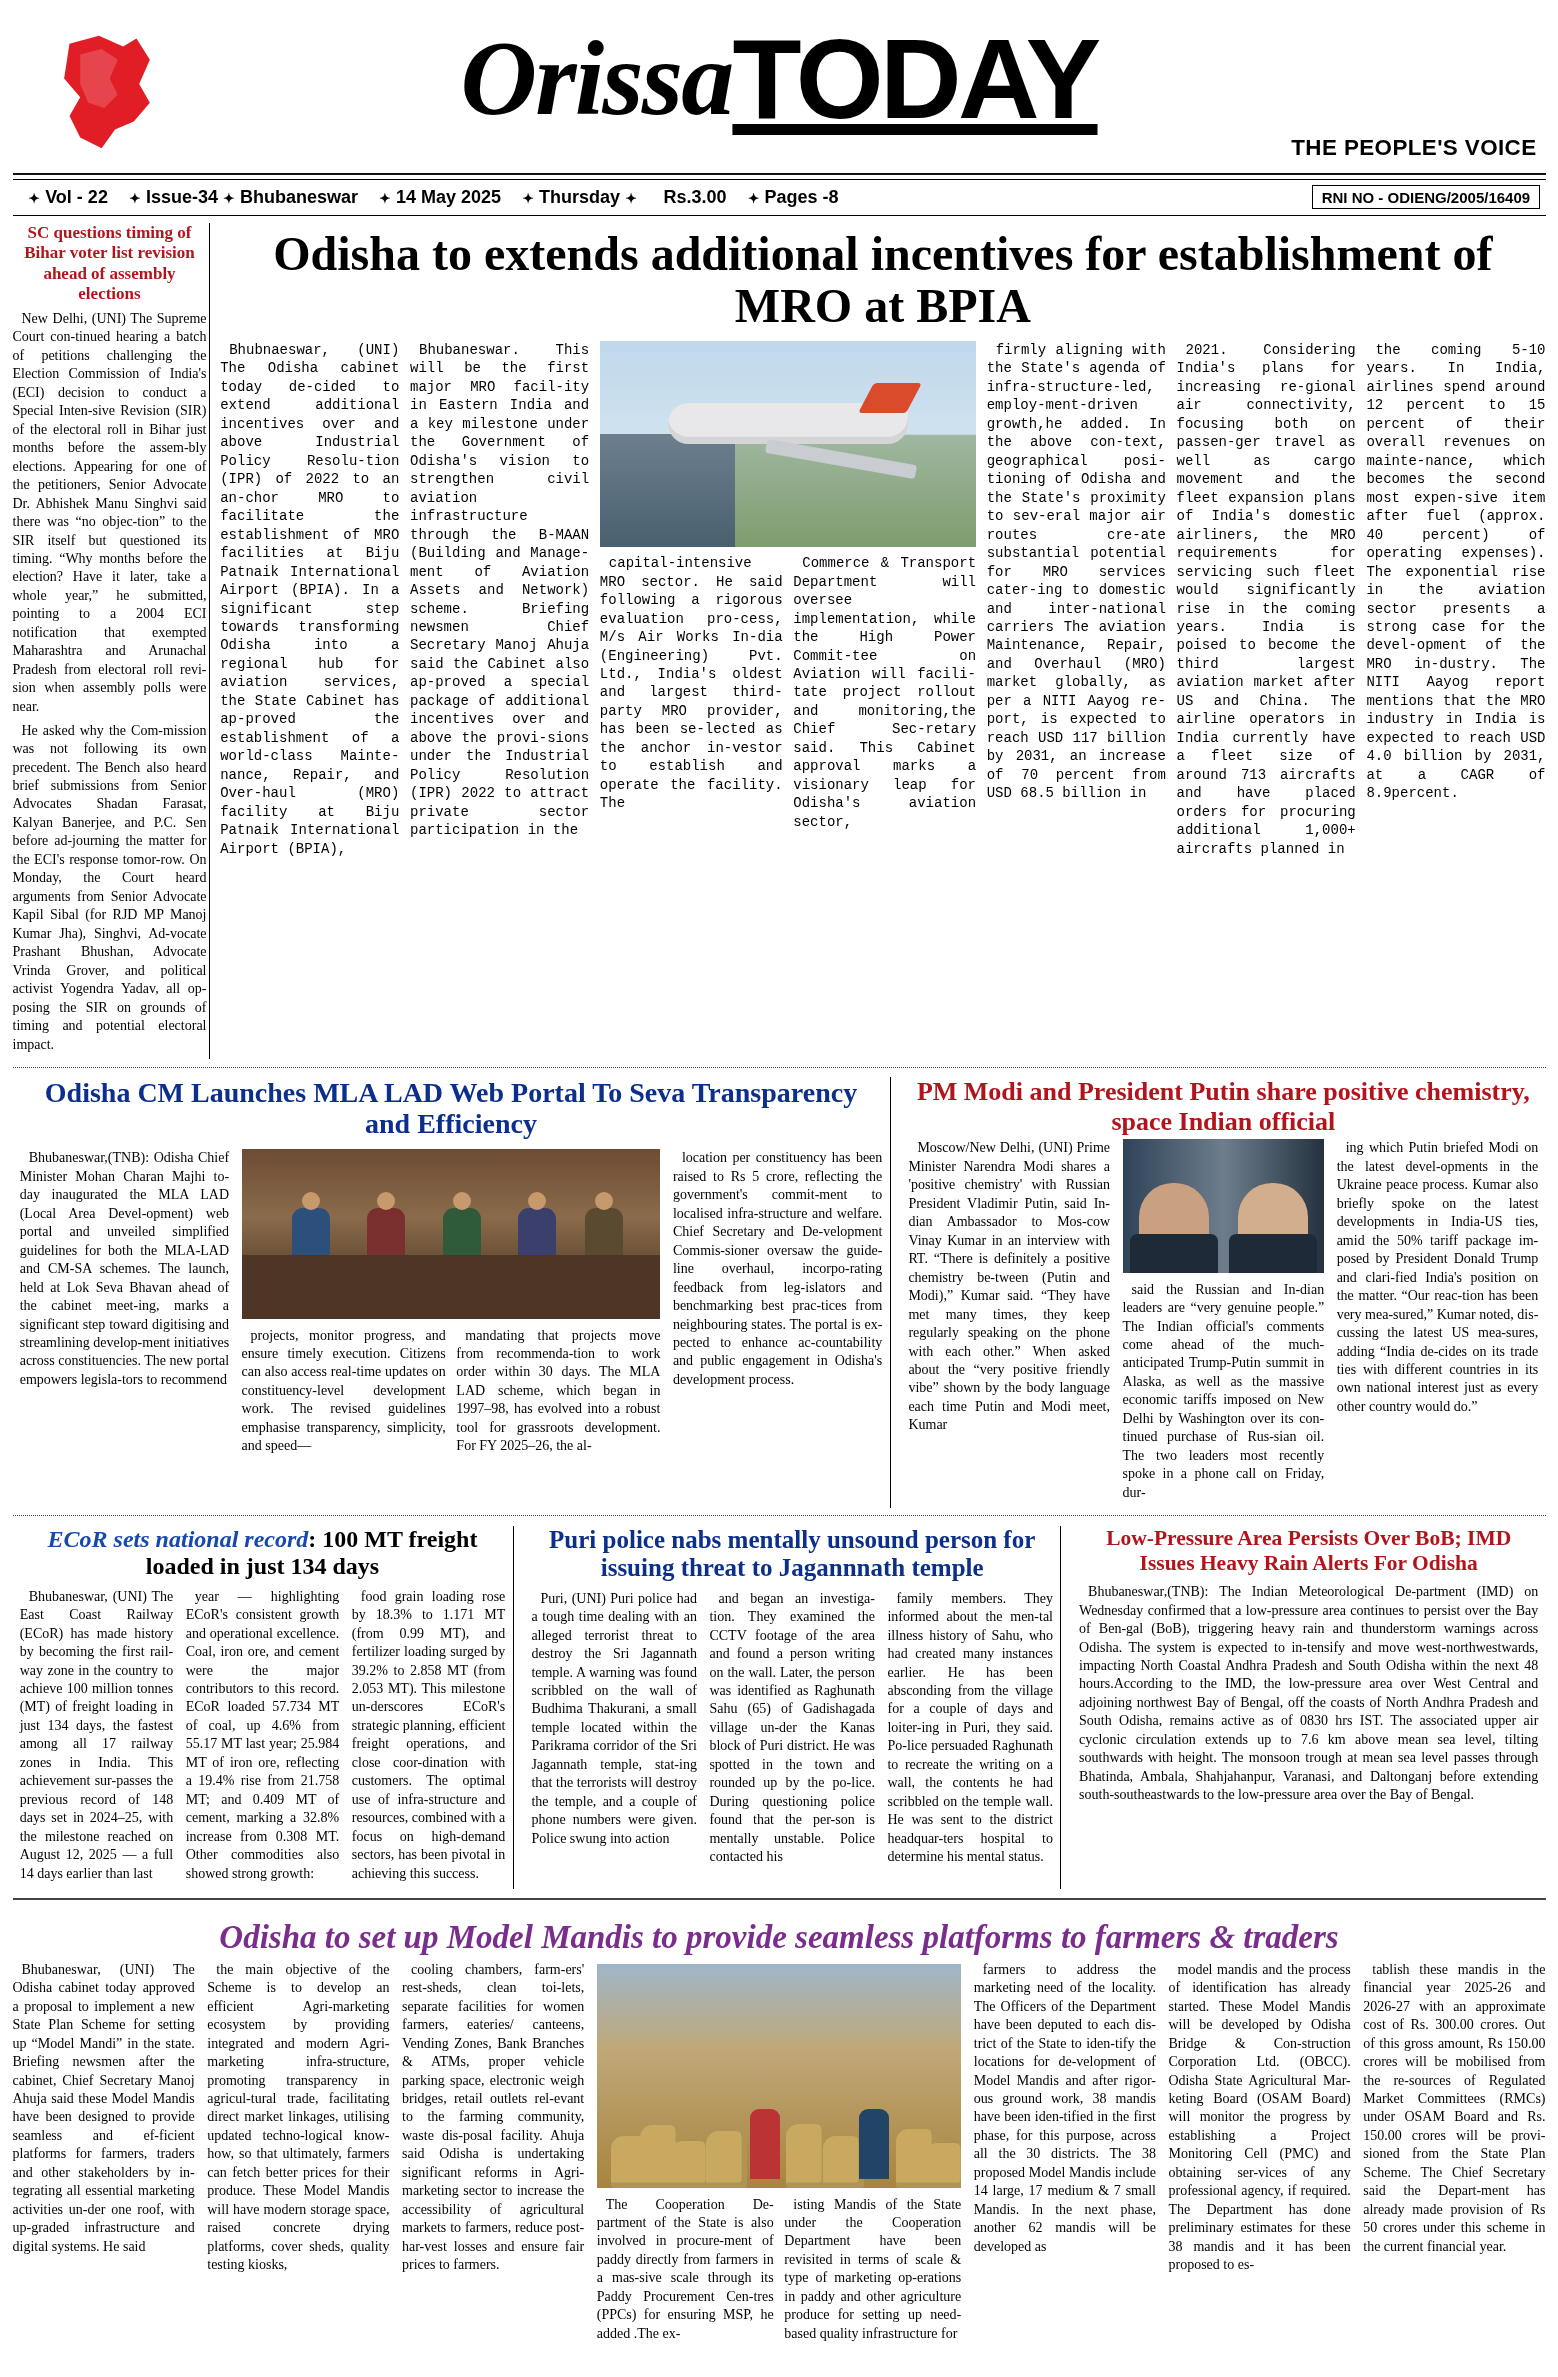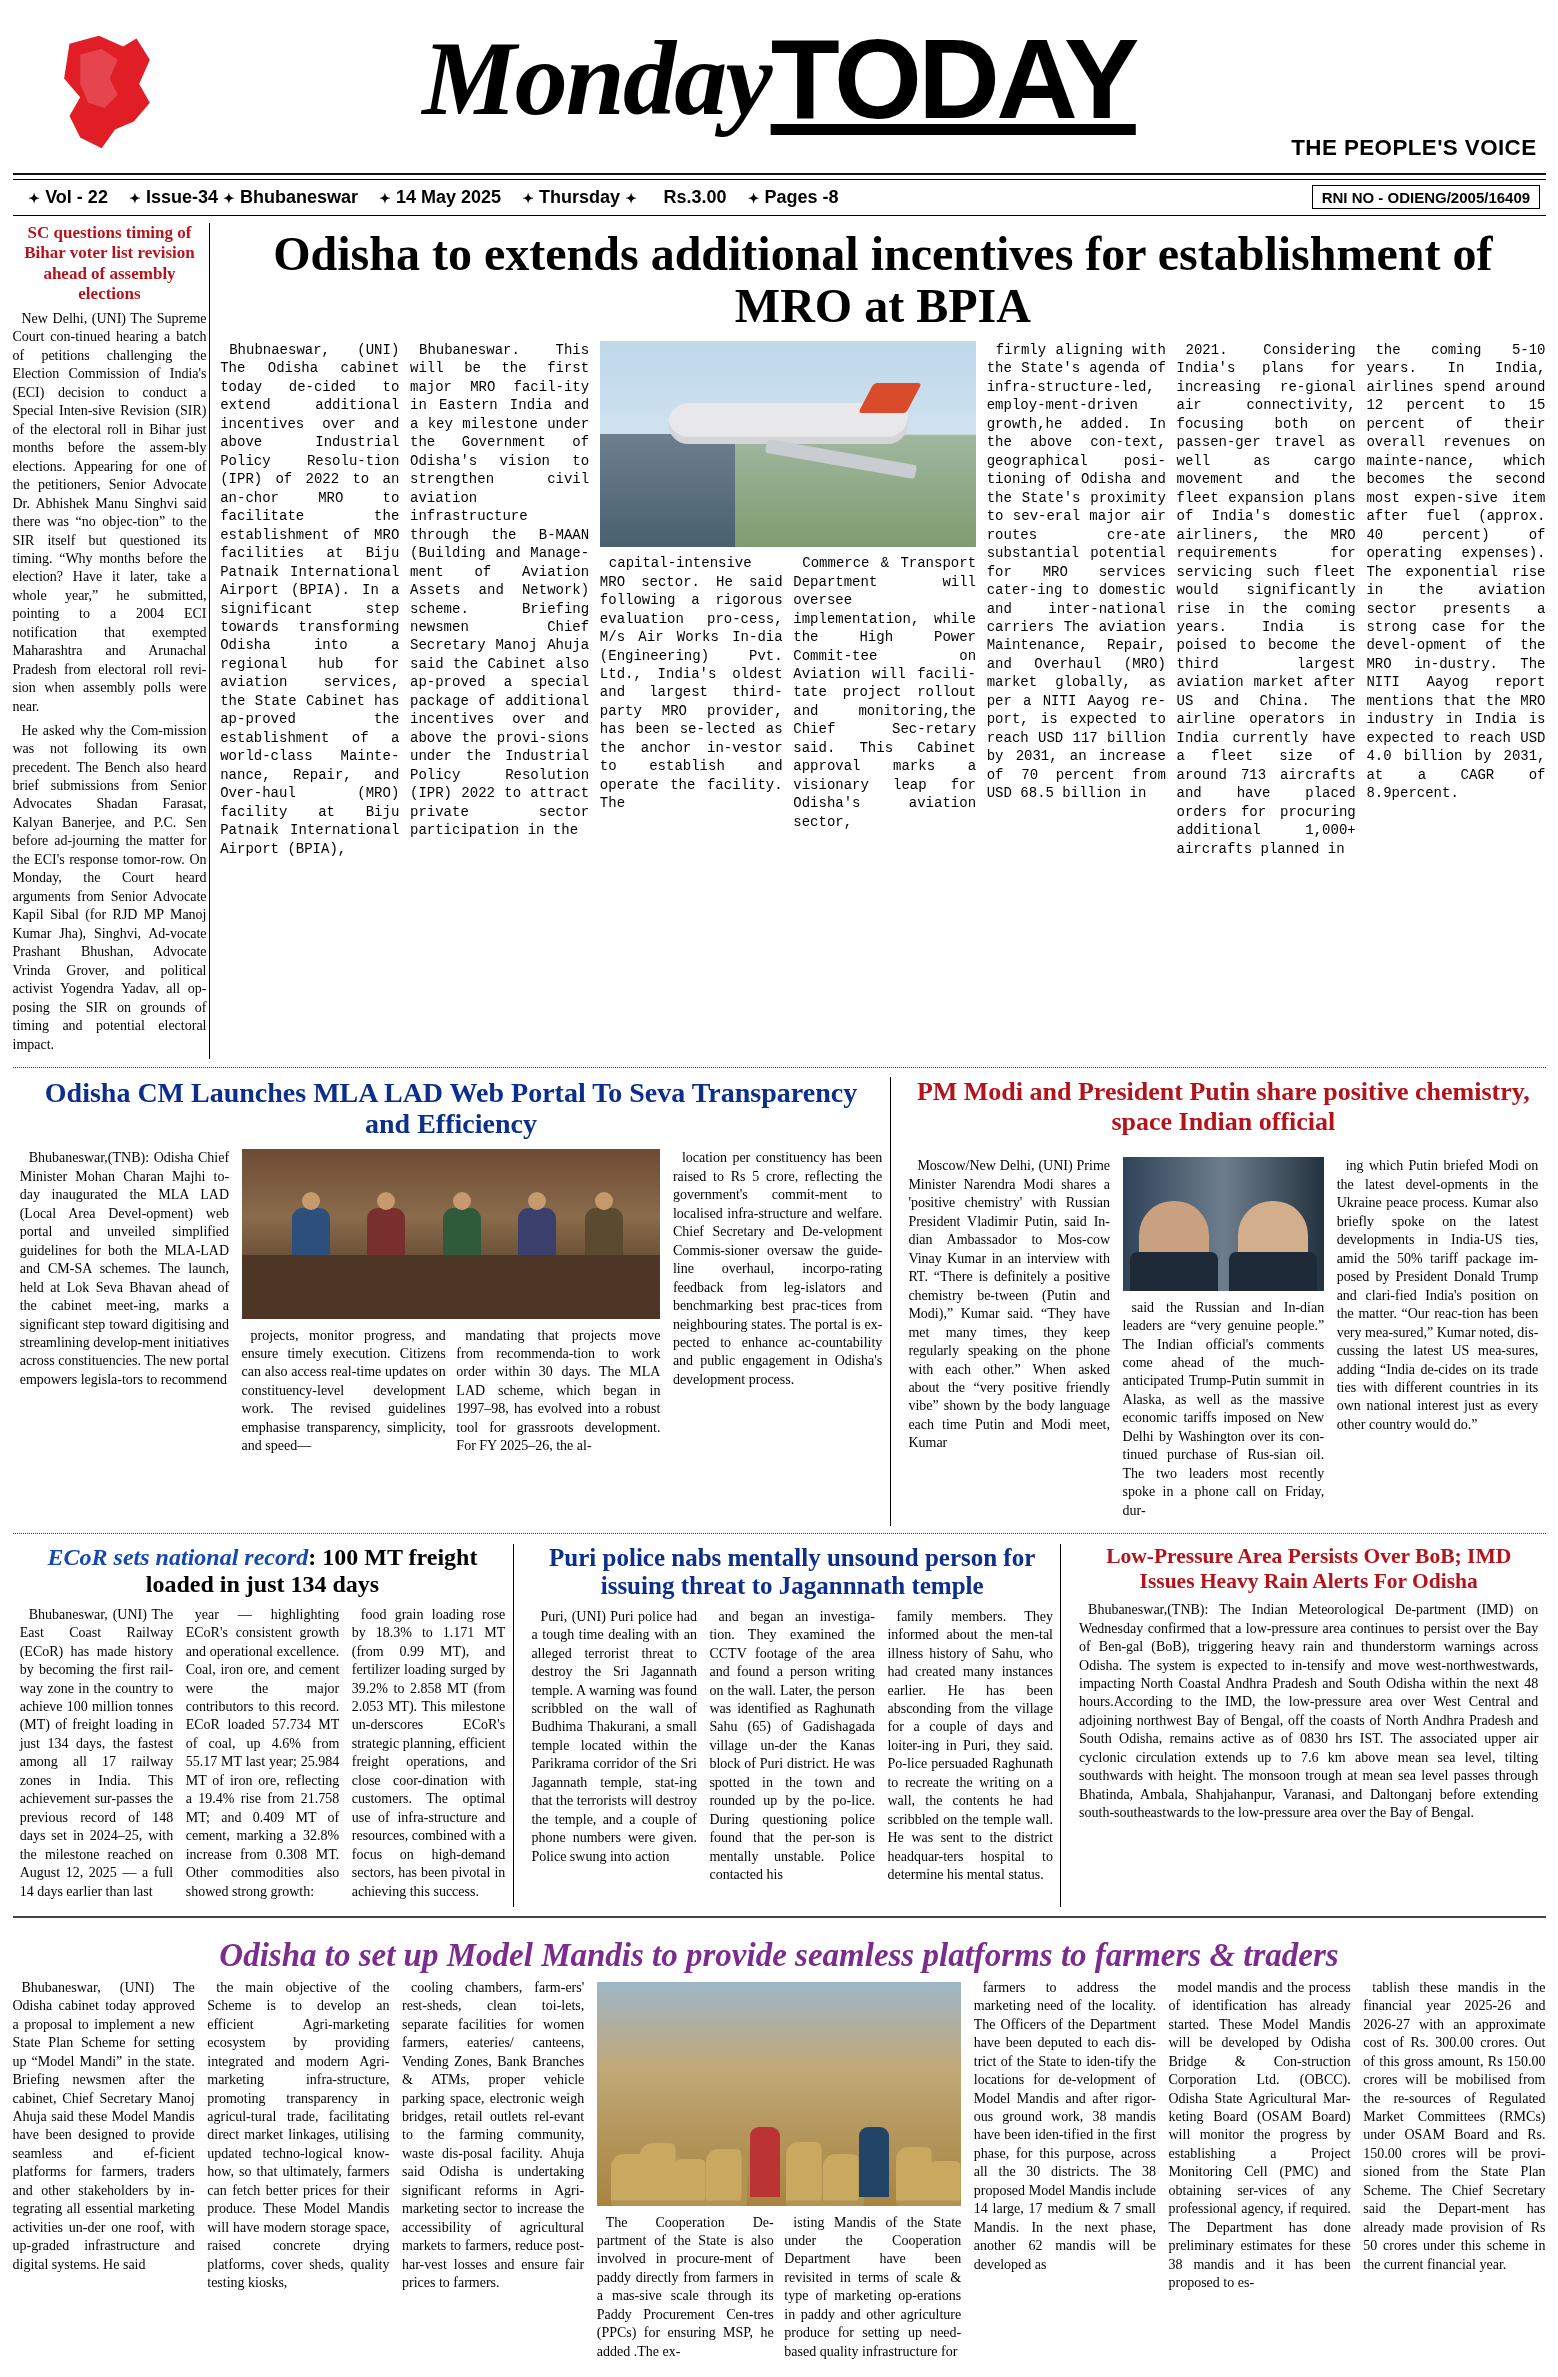--- a/index.html
+++ b/index.html
@@ -182,21 +182,21 @@
 <body>
 
 <div class="page">
 
   <div class="masthead">
     <svg class="map-logo" viewBox="0 0 100 100">
       <path d="M22 14 L44 8 L62 16 L72 10 L82 26 L74 44 L82 58 L70 72 L56 78 L46 92 L30 84 L22 68 L30 54 L18 40 Z" fill="#e11d26"></path>
       <path d="M30 22 L46 18 L58 26 L52 40 L58 52 L48 62 L36 58 L30 44 Z" fill="#ffffff" opacity=".18"></path>
     </svg>
     <div class="nameplate">
-      <span class="word1">Monday</span><span class="word2">TODAY</span>
+      <span class="word1">Orissa</span><span class="word2">TODAY</span>
     </div>
     <div class="tagline-row">
       <div class="tagline">THE PEOPLE'S VOICE</div>
     </div>
   </div>
 
   <div class="infobar">
     <span class="seg"><span class="dia">✦</span><span>Vol - 22</span></span>
     <span class="seg"><span class="dia">✦</span><span>Issue-34</span><span class="dia" style="margin:0 5.4px">✦</span><span>Bhubaneswar</span></span>
     <span class="seg"><span class="dia">✦</span><span>14 May 2025</span></span>
@@ -298,21 +298,21 @@
         <div class="col">
           <div class="body-txt">
               <p>location per constituency has been raised to Rs 5 crore, reflecting the government's commit-ment to localised infra-structure and welfare. Chief Secretary and De-velopment Commis-sioner oversaw the guide-line overhaul, incorpo-rating feedback from leg-islators and benchmarking best prac-tices from neighbouring states. The portal is ex-pected to enhance ac-countability and public engagement in Odisha's development process.</p>
             </div>
         </div>
       </div>
     </div>
 
     <div class="block b-narrow">
       <div class="headline-red">PM Modi and President Putin share positive chemistry, space Indian official</div>
-      <div class="cols" style="margin-top:21px">
+      <div class="cols" style="margin-top:3px">
         <div class="col">
           <div class="body-txt">
               <p>Moscow/New Delhi, (UNI) Prime Minister Narendra Modi shares a 'positive chemistry' with Russian President Vladimir Putin, said In-dian Ambassador to Mos-cow Vinay Kumar in an interview with RT. “There is definitely a positive chemistry be-tween (Putin and Modi),” Kumar said. “They have met many times, they keep regularly speaking on the phone with each other.” When asked about the “very positive friendly vibe” shown by the body language each time Putin and Modi meet, Kumar</p>
             </div>
         </div>
         <div class="col">
           <div class="photo-putin">
             <div class="face" style="left:8%"></div>
             <div class="face" style="right:8%; background:#d3ae8c"></div>
           </div>

